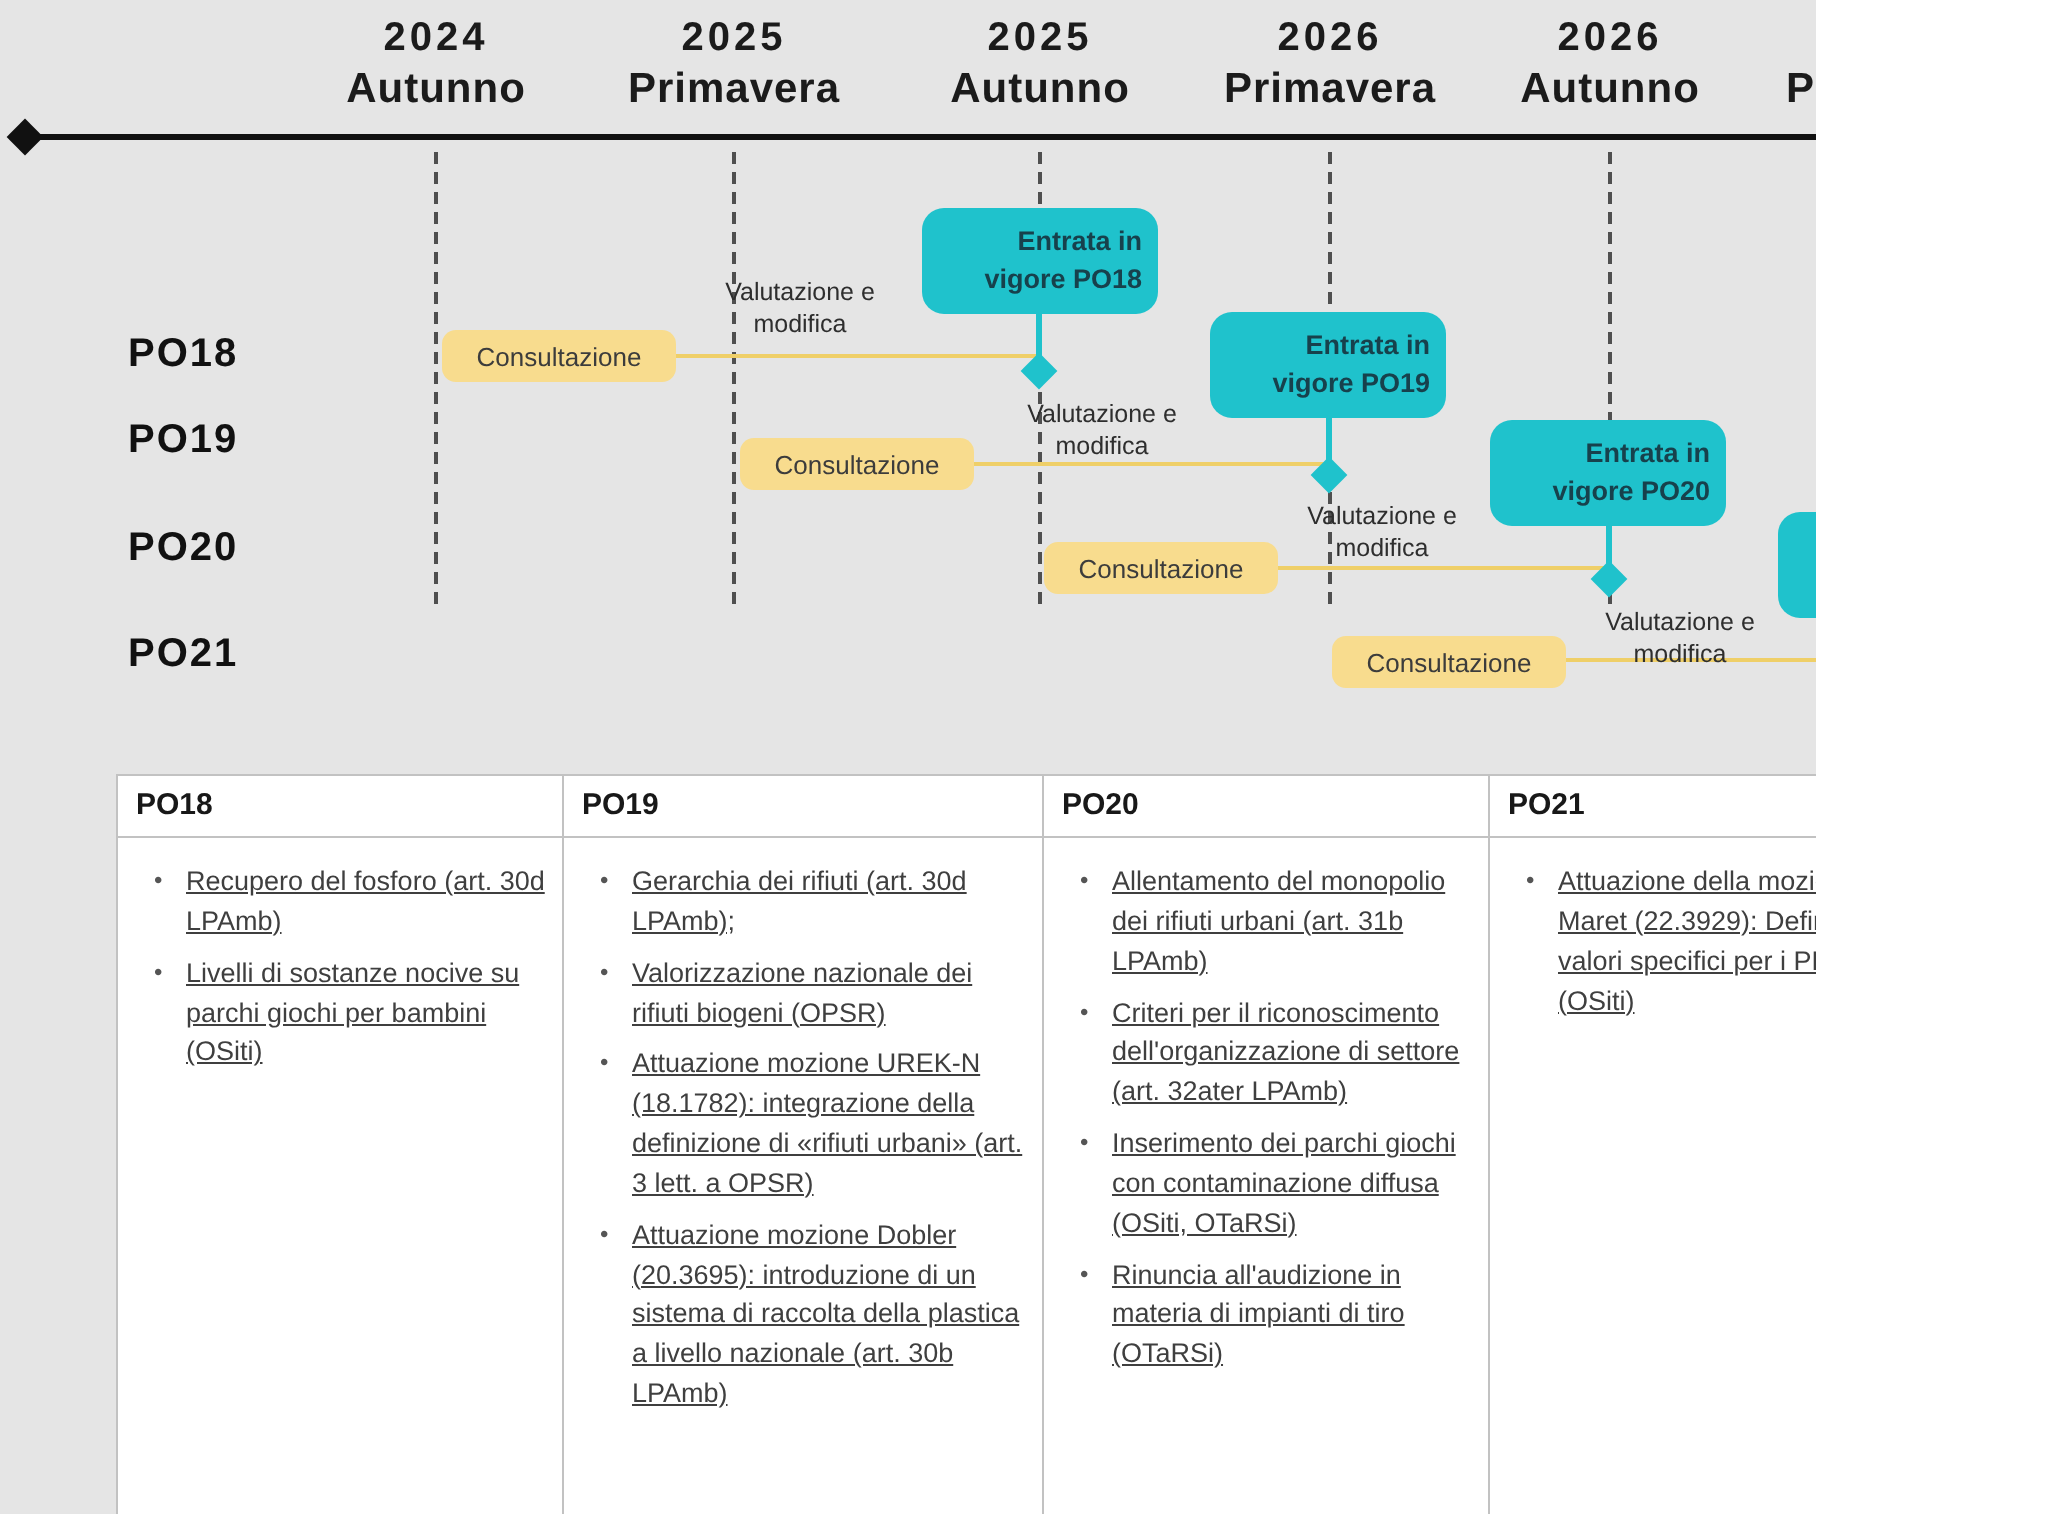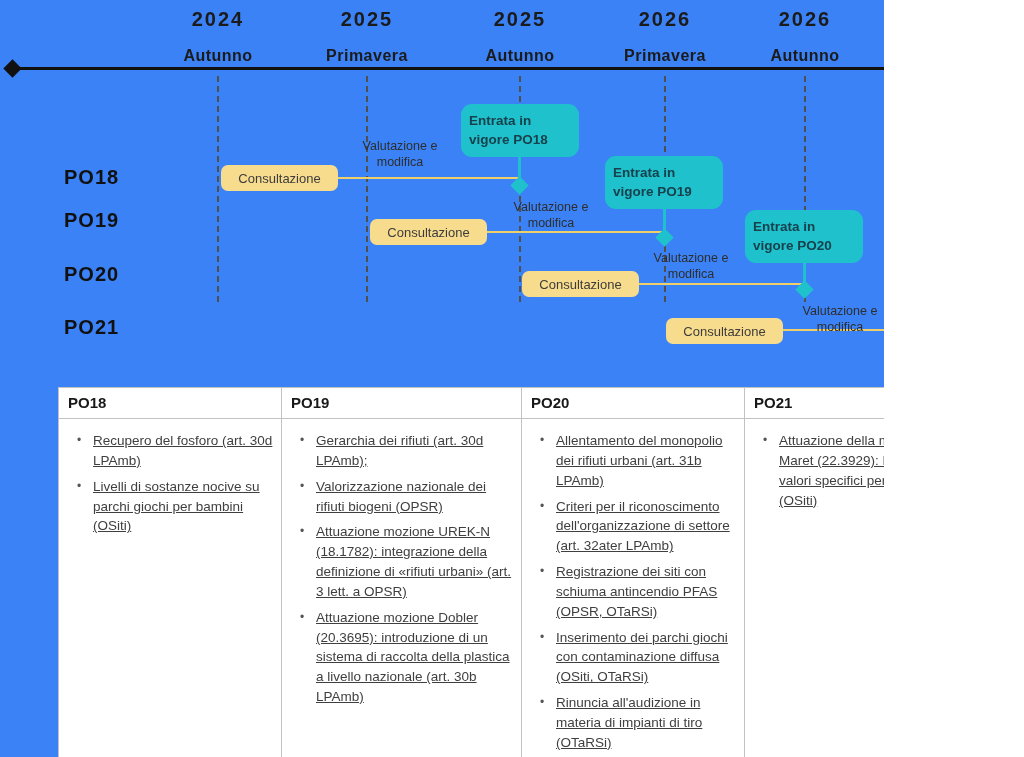--- a/index.html
+++ b/index.html
@@ -1,37 +1,37 @@
 <!DOCTYPE html>
 <html><head>
 <meta charset="utf-8">
 <style>
   html,body { margin:0; padding:0; background:#ffffff; }
   .page {
-    position:relative; width:884px; height:757px; background:#3b82f6;
-    font-family:"Liberation Sans", sans-serif; overflow:hidden;
+    position:relative; width:884px; height:757px; background:#e5e5e5;
+    font-family:"Liberation Sans", sans-serif; overflow:hidden;padding-left:24px;
   }
   
   .axis-line { position:absolute; left:12px; top:67px; width:986px; height:3px; background:#111; }
   .axis-start-diamond { position:absolute; left:6px; top:62px; width:13px; height:13px; background:#111; transform:rotate(45deg); }
   .axis-arrowhead { position:absolute; left:996px; top:60px; width:0; height:0;
     border-top:8px solid transparent; border-bottom:8px solid transparent; border-left:20px solid #111; }
   .tick { position:absolute; top:8px; width:140px; text-align:center; color:#1b1b1b; }
   .tick .year { display:block; font-size:20px; font-weight:bold; letter-spacing:2px; }
-  .tick .season { display:block; font-size:16px; font-weight:bold; letter-spacing:0.5px; margin-top:16px; }
+  .tick .season { display:block; font-size:21px; font-weight:bold; letter-spacing:0.5px; margin-top:2px; }
   .dash { position:absolute; top:76px; height:226px; width:0; border-left:2px dashed #4f4f4f; }
   
   .rowlabel { position:absolute; font-size:20px; font-weight:bold; letter-spacing:1px; color:#111; }
   .consult { position:absolute; width:117px; height:26px; background:#F8DC8E; border-radius:7px;
     display:flex; align-items:center; justify-content:center; font-size:13px; color:#3c3c3c; z-index:3; }
   .yline { position:absolute; height:2px; background:#EFCF68; z-index:2; }
   .stem { position:absolute; width:3px; background:#1FC2CC; z-index:3; }
   .node-diamond { position:absolute; width:13px; height:13px; background:#1FC2CC; transform:rotate(45deg); z-index:3; }
   .entrata { position:absolute; width:118px; height:53px; background:#1FC2CC; border-radius:11px;
-    display:flex; align-items:center; justify-content:center; text-align:left;
+    display:flex; align-items:center; justify-content:center; text-align:right;
     font-size:13.5px; font-weight:bold; color:#17414C; line-height:1.35; padding:2px 8px; box-sizing:border-box; z-index:4; }
   .eval { position:absolute; width:112px; text-align:center; font-size:12.5px; color:#2e2e2e; line-height:1.25; z-index:2; }
   
   .info-table { position:absolute; left:58px; top:387px; width:909px; display:flex;
     border:1px solid #c2c2c2; box-sizing:border-box; background:#fff; }
   .tcol { box-sizing:border-box; }
   .tcol.b { border-right:1px solid #c2c2c2; }
   .tcol-header { font-size:15px; font-weight:bold; color:#181818; padding:6px 10px 7px 9px; border-bottom:1px solid #c2c2c2; }
   .tcol-body { padding:12px 8px 14px 6px; min-height:322px; }
   .tcol-body ul { list-style:none; margin:0; padding:0; font-size:13.5px; color:#3f3f3f; line-height:1.47;text-decoration:underline; }
@@ -135,21 +135,20 @@
         </ul>
       </div>
     </div>
 
     <div class="tcol b" style="width:223px">
       <div class="tcol-header">PO20</div>
       <div class="tcol-body">
         <ul>
           <li>Allentamento del monopolio dei rifiuti urbani (art. 31b LPAmb)</li>
           <li>Criteri per il riconoscimento dell'organizzazione di settore (art. 32ater LPAmb)</li>
-          <li>Registrazione dei siti con schiuma antincendio PFAS (OPSR, OTaRSi)</li>
           <li>Inserimento dei parchi giochi con contaminazione diffusa (OSiti, OTaRSi)</li>
           <li>Rinuncia all'audizione in materia di impianti di tiro (OTaRSi)</li>
         </ul>
       </div>
     </div>
 
     <div class="tcol" style="width:221px">
       <div class="tcol-header">PO21</div>
       <div class="tcol-body">
         <ul>

